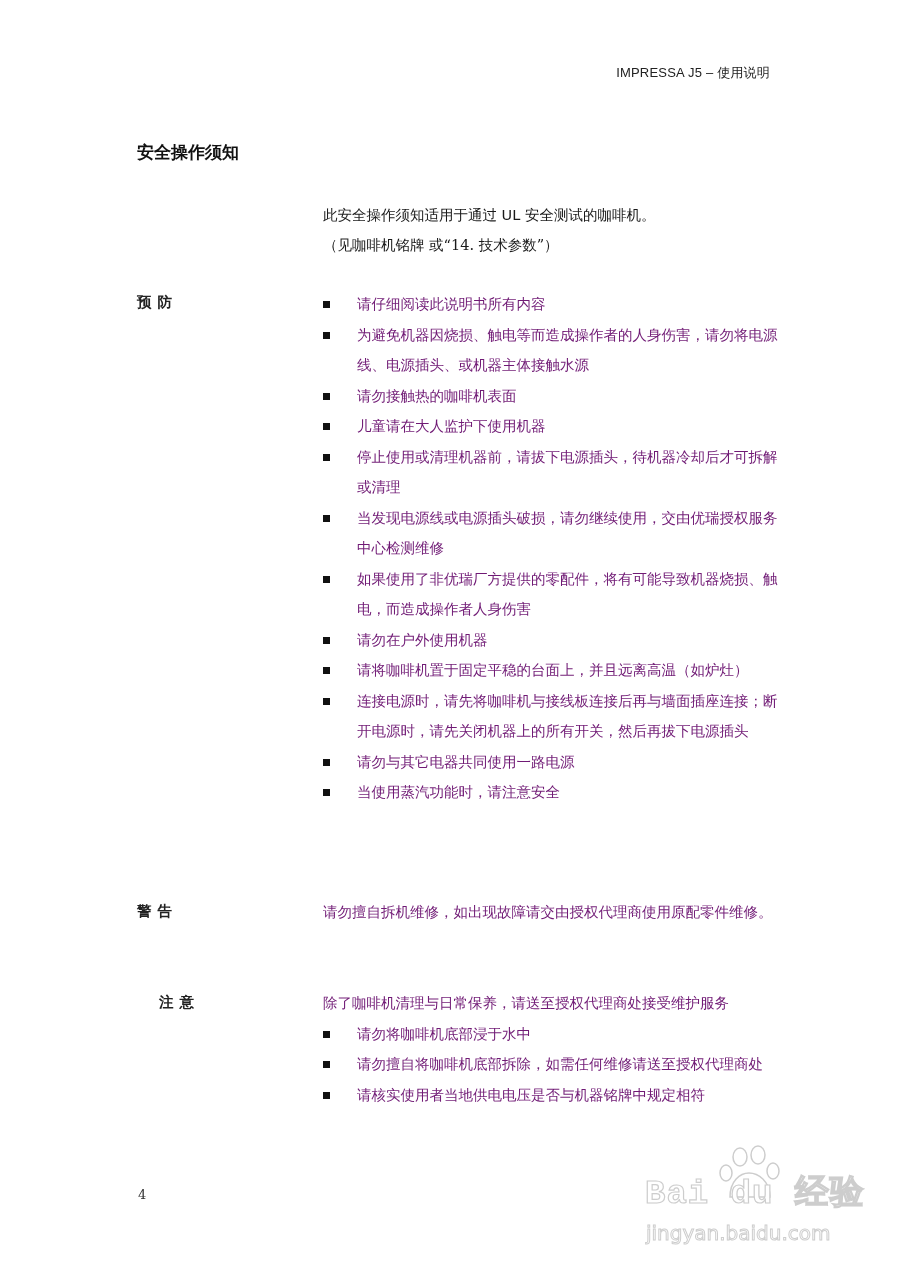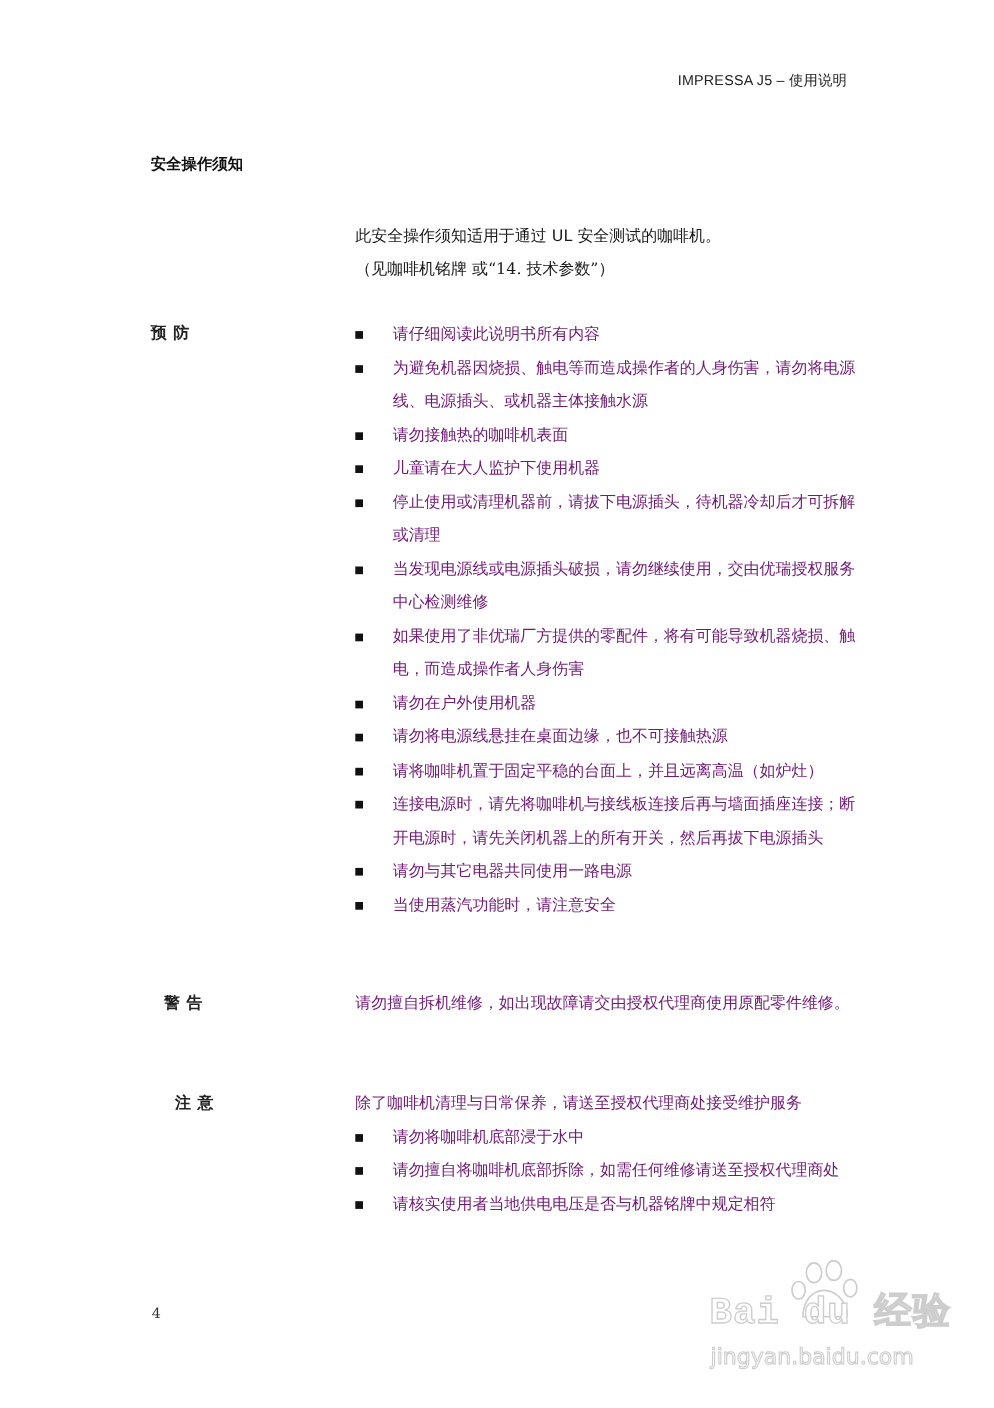--- a/index.html
+++ b/index.html
@@ -10,21 +10,21 @@
   }
   .header {
     position: absolute; top: 64px; right: 134px;
     font-family: "Liberation Sans", "DejaVu Sans", sans-serif;
     font-size: 13px; color: #222;
     letter-spacing: 0.2px;
   }
   .page-title {
     position: absolute; left: 137px; top: 141px;
     font-family: Liberation Serif, serif;
-    font-weight: bold; font-size: 14px; color: #111;
+    font-weight: bold; font-size: 17px; color: #111;
     margin: 0;
   }
   .intro {
     position: absolute; left: 323px; top: 200px; width: 460px;
     font-size: 14.5px; line-height: 30px; color: #1a1a1a;
   }
   .intro .latin { font-family: "DejaVu Sans", sans-serif; }
   .section-label {
     position: absolute; left: 137px;
     font-family: Liberation Serif, serif;
@@ -79,29 +79,28 @@
 <div class="section-body" style="top:289px;">
   <ul class="bullets">
     <li><span class="bullet"></span><span>请仔细阅读此说明书所有内容</span></li>
     <li><span class="bullet"></span><span>为避免机器因烧损、触电等而造成操作者的人身伤害，请勿将电源线、电源插头、或机器主体接触水源</span></li>
     <li><span class="bullet"></span><span>请勿接触热的咖啡机表面</span></li>
     <li><span class="bullet"></span><span>儿童请在大人监护下使用机器</span></li>
     <li><span class="bullet"></span><span>停止使用或清理机器前，请拔下电源插头，待机器冷却后才可拆解或清理</span></li>
     <li><span class="bullet"></span><span>当发现电源线或电源插头破损，请勿继续使用，交由优瑞授权服务中心检测维修</span></li>
     <li><span class="bullet"></span><span>如果使用了非优瑞厂方提供的零配件，将有可能导致机器烧损、触电，而造成操作者人身伤害</span></li>
     <li><span class="bullet"></span><span>请勿在户外使用机器</span></li>
-    <li><span class="bullet"></span><span>请勿将电源线悬挂在桌面边缘，也不可接触热源</span></li>
     <li><span class="bullet"></span><span>请将咖啡机置于固定平稳的台面上，并且远离高温（如炉灶）</span></li>
     <li><span class="bullet"></span><span>连接电源时，请先将咖啡机与接线板连接后再与墙面插座连接；断开电源时，请先关闭机器上的所有开关，然后再拔下电源插头</span></li>
     <li><span class="bullet"></span><span>请勿与其它电器共同使用一路电源</span></li>
     <li><span class="bullet"></span><span>当使用蒸汽功能时，请注意安全</span></li>
   </ul>
 </div>
 
-<div class="section-label" style="top:902px;margin-left:12px;">警告</div>
+<div class="section-label" style="top:902px;">警告</div>
 <div class="section-body" style="top:897px;">
   <p class="para">请勿擅自拆机维修，如出现故障请交由授权代理商使用原配零件维修。</p>
 </div>
 
 <div class="section-label" style="top:993px;margin-left:22px;">注意</div>
 <div class="section-body" style="top:988px;">
   <p class="para">除了咖啡机清理与日常保养，请送至授权代理商处接受维护服务</p>
   <ul class="bullets">
     <li><span class="bullet"></span><span>请勿将咖啡机底部浸于水中</span></li>
     <li><span class="bullet"></span><span>请勿擅自将咖啡机底部拆除，如需任何维修请送至授权代理商处</span></li>

